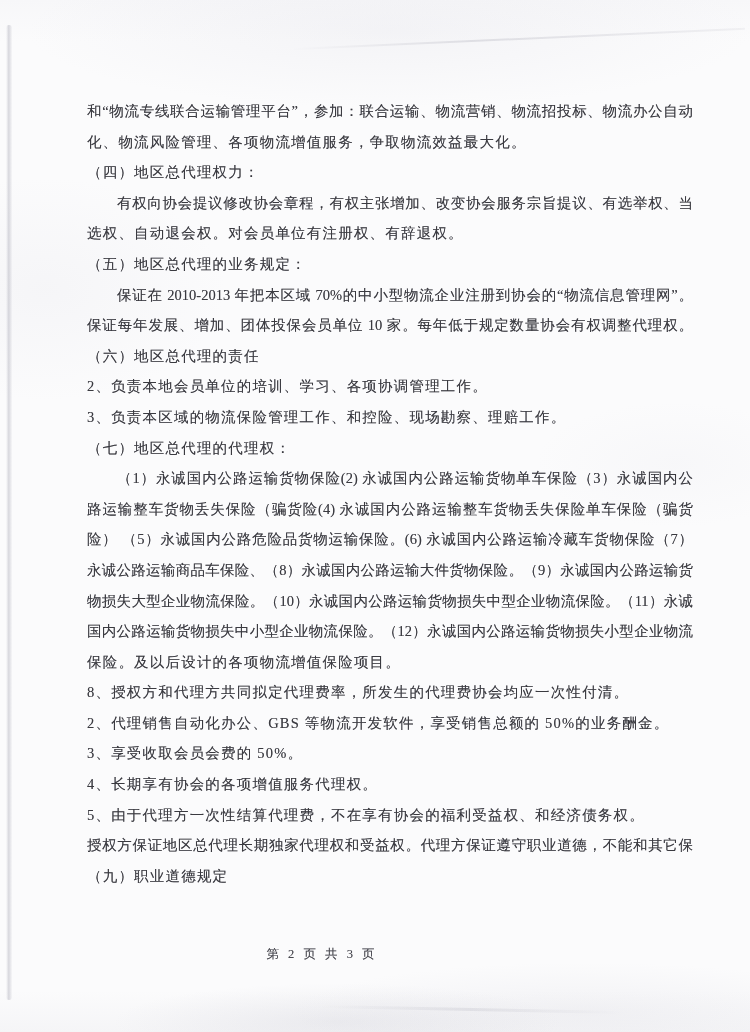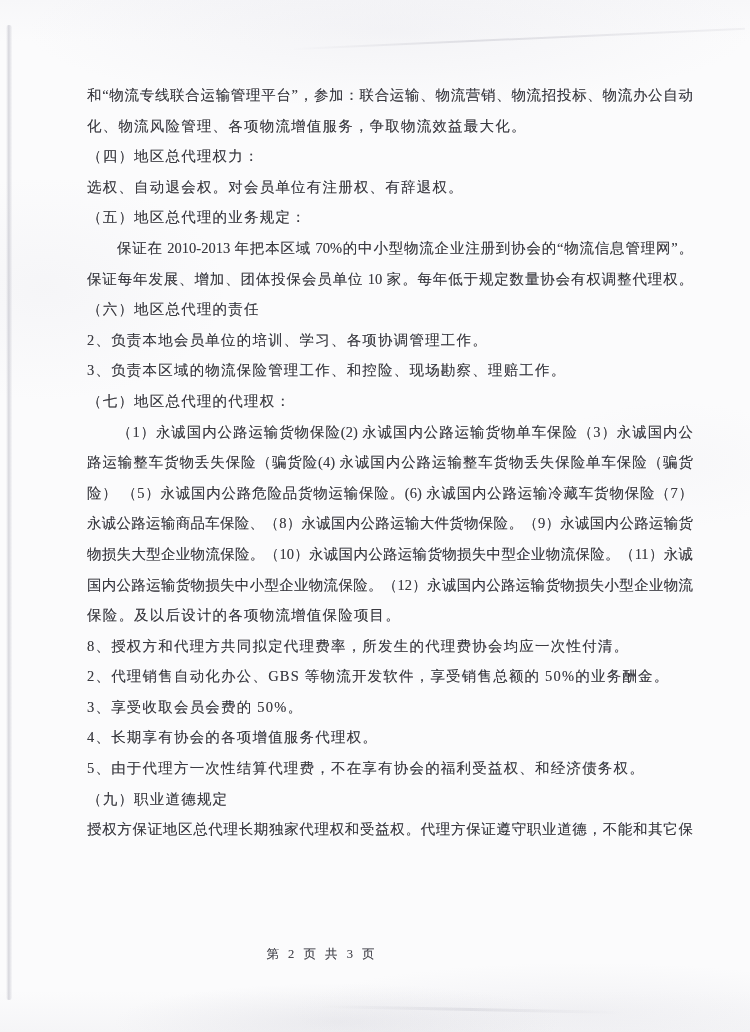--- a/index.html
+++ b/index.html
@@ -31,21 +31,21 @@
     transform:rotate(-2.6deg);
   }
   .crease-bottom{
     position:absolute; left:320px; top:1008px; width:300px; height:3px;
     background:linear-gradient(90deg, transparent, rgba(170,170,182,0.22), transparent);
     transform:rotate(1.2deg);
     border-radius:2px;
   }
 
   .textblock{
-    position:absolute; left:87px; top:80px; width:606px;
+    position:absolute; left:87px; top:96px; width:606px;
     font-size:14.5px; color:#3a3a40;
     text-shadow:0 0 0.5px rgba(45,45,55,0.45);
   }
   .line{
     height:30.6px; line-height:30.6px;
     letter-spacing:1.2px;
     white-space:nowrap;
   }
   .line.j{
     white-space:normal;
@@ -69,38 +69,39 @@
 
 <div class="sheet">
   <div class="edge-left"></div>
   <div class="crease-top"></div>
   <div class="crease-bottom"></div>
 
   <div class="textblock">
     <div class="line j">和“物流专线联合运输管理平台”，参加：联合运输、物流营销、物流招投标、物流办公自动</div>
     <div class="line">化、物流风险管理、各项物流增值服务，争取物流效益最大化。</div>
     <div class="line head">（四）地区总代理权力：</div>
+    <div class="line ind j">有权向协会提议修改协会章程，有权主张增加、改变协会服务宗旨提议、有选举权、当</div>
     <div class="line">选权、自动退会权。对会员单位有注册权、有辞退权。</div>
     <div class="line head">（五）地区总代理的业务规定：</div>
     <div class="line ind j">保证在 2010-2013 年把本区域 70%的中小型物流企业注册到协会的“物流信息管理网”。</div>
     <div class="line j">保证每年发展、增加、团体投保会员单位 10 家。每年低于规定数量协会有权调整代理权。</div>
     <div class="line head">（六）地区总代理的责任</div>
     <div class="line">2、负责本地会员单位的培训、学习、各项协调管理工作。</div>
     <div class="line">3、负责本区域的物流保险管理工作、和控险、现场勘察、理赔工作。</div>
     <div class="line head">（七）地区总代理的代理权：</div>
     <div class="line ind j">（1）永诚国内公路运输货物保险(2) 永诚国内公路运输货物单车保险（3）永诚国内公</div>
     <div class="line j">路运输整车货物丢失保险（骗货险(4) 永诚国内公路运输整车货物丢失保险单车保险（骗货</div>
     <div class="line j">险） （5）永诚国内公路危险品货物运输保险。(6) 永诚国内公路运输冷藏车货物保险（7）</div>
     <div class="line j">永诚公路运输商品车保险、（8）永诚国内公路运输大件货物保险。（9）永诚国内公路运输货</div>
     <div class="line j">物损失大型企业物流保险。（10）永诚国内公路运输货物损失中型企业物流保险。（11）永诚</div>
     <div class="line j">国内公路运输货物损失中小型企业物流保险。（12）永诚国内公路运输货物损失小型企业物流</div>
     <div class="line">保险。及以后设计的各项物流增值保险项目。</div>
     <div class="line">8、授权方和代理方共同拟定代理费率，所发生的代理费协会均应一次性付清。</div>
     <div class="line">2、代理销售自动化办公、GBS 等物流开发软件，享受销售总额的 50%的业务酬金。</div>
     <div class="line">3、享受收取会员会费的 50%。</div>
     <div class="line">4、长期享有协会的各项增值服务代理权。</div>
     <div class="line">5、由于代理方一次性结算代理费，不在享有协会的福利受益权、和经济债务权。</div>
+    <div class="line j">授权方保证地区总代理长期独家代理权和受益权。代理方保证遵守职业道德，不能和其它保</div>
     <div class="line head">（九）职业道德规定</div>
-    <div class="line j">授权方保证地区总代理长期独家代理权和受益权。代理方保证遵守职业道德，不能和其它保</div>
   </div>
 
   <div class="footer">第 2 页 共 3 页</div>
 </div>
 
 </body></html>

